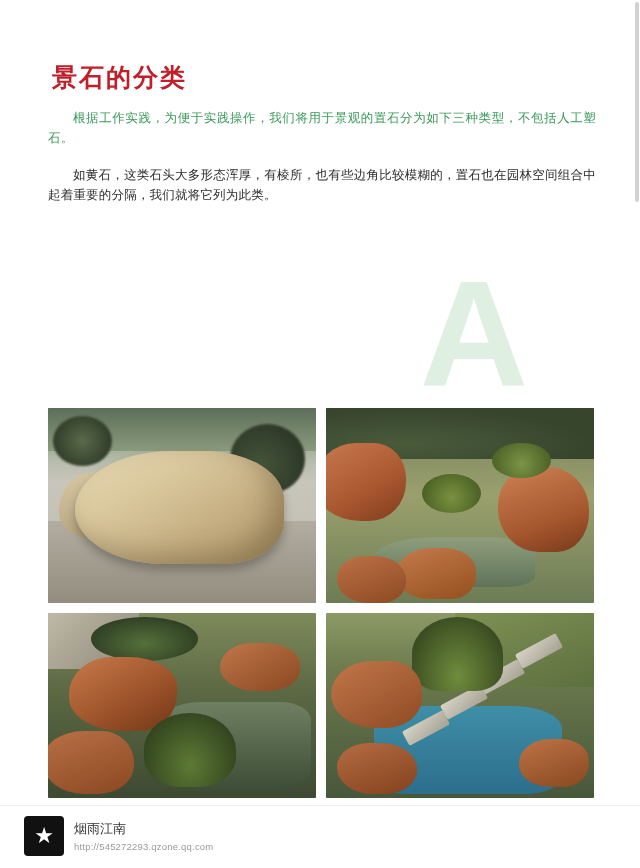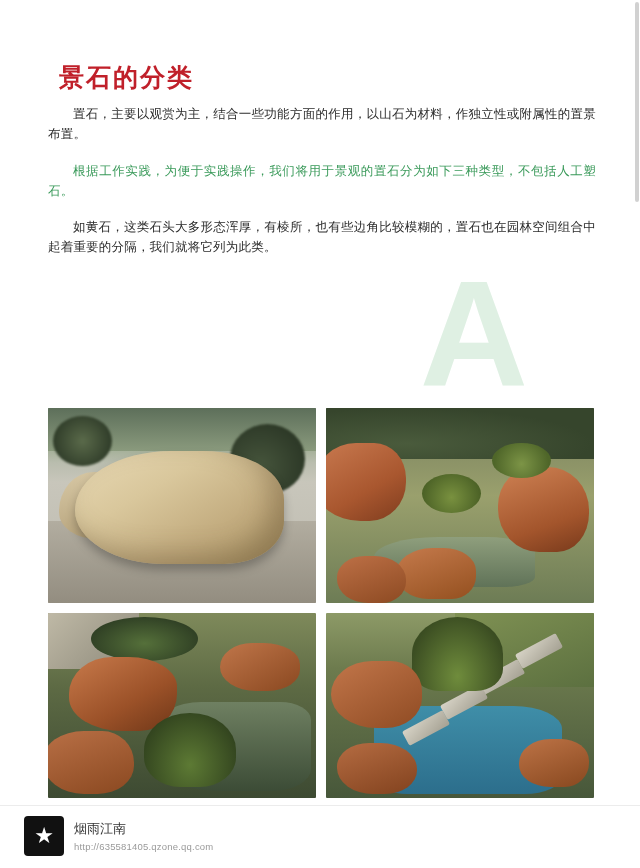--- a/index.html
+++ b/index.html
@@ -26,21 +26,21 @@
     left: 48px;
     top: 62px;
     width: 548px;
   }
   .title {
     font-family: "Liberation Sans", sans-serif;
     font-size: 25px;
     font-weight: bold;
     color: #c0202a;
     letter-spacing: 2px;
-    margin: 0 0 12px 11px;
+    margin: 0 0 12px 4px;
     line-height: 1.2;
   }
   .para {
     font-size: 12.5px;
     color: #2b2b2b;
     line-height: 1.62;
     margin: 0 0 6px 0;
     text-indent: 2em;
     text-align: justify;
     letter-spacing: 0.2px;
@@ -289,21 +289,20 @@
 </style>
 </head>
 <body>
 
 <div class="page">
 
   <div class="bigA">A</div>
 
   <div class="content textwrap">
     <h1 class="title">景石的分类</h1>
-    <p class="para">置石，主要以观赏为主，结合一些功能方面的作用，以山石为材料，作独立性或附属性的置景布置。</p>
     <p class="para green">根据工作实践，为便于实践操作，我们将用于景观的置石分为如下三种类型，不包括人工塑石。</p>
     <p class="para">如黄石，这类石头大多形态浑厚，有棱所，也有些边角比较模糊的，置石也在园林空间组合中起着重要的分隔，我们就将它列为此类。</p>
   </div>
 
   <div class="photos">
     <div class="photo-row">
       <div class="photo tall p1">
         <div class="sky"></div>
         <div class="shrub2"></div>
         <div class="shrub"></div>
@@ -349,18 +348,18 @@
 
   <div class="scrollbar"></div>
 
   <div class="footer">
     <div class="footer-inner">
       <div class="avatar">
         <span>★</span>
       </div>
       <div class="foot-text">
         <div class="foot-name">烟雨江南</div>
-        <div class="foot-url">http://635581405.qzone.qq.com</div>
+        <div class="foot-url">http://545272293.qzone.qq.com</div>
       </div>
     </div>
   </div>
 
 </div>
 
 </body></html>

